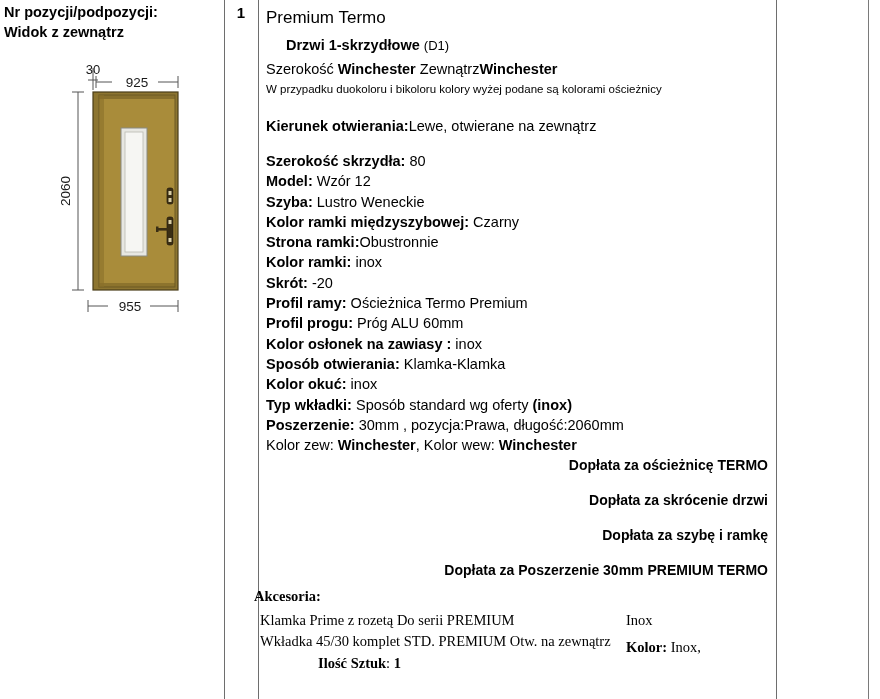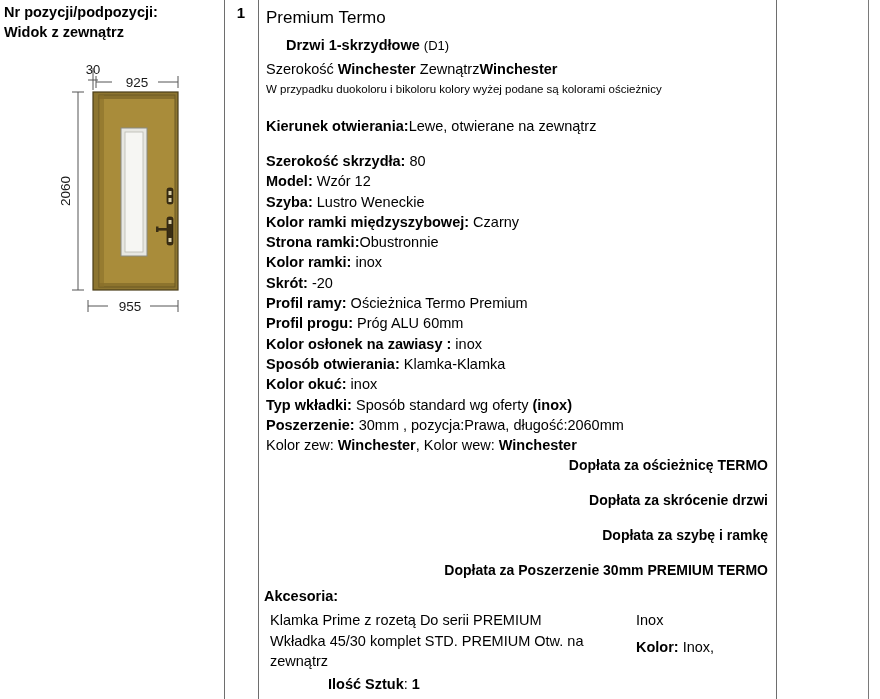--- a/index.html
+++ b/index.html
@@ -132,23 +132,24 @@
     font-weight: bold;
     font-size: 14px;
     line-height: 20px;
     margin-bottom: 15px;
   }
   .surcharge:last-child { margin-bottom: 0; margin-top: 15px; }
 
   
   .acc {
     position: absolute;
-    left: 264px;
+    left: 254px;
     top: 586px;
     width: 505px;
+    font-family: Liberation Serif, serif;
   }
   .acc-title {
     font-weight: bold;
     font-size: 14.5px;
     line-height: 21px;
   }
   .acc-body {
     position: relative;
     margin-top: 3px;
   }

